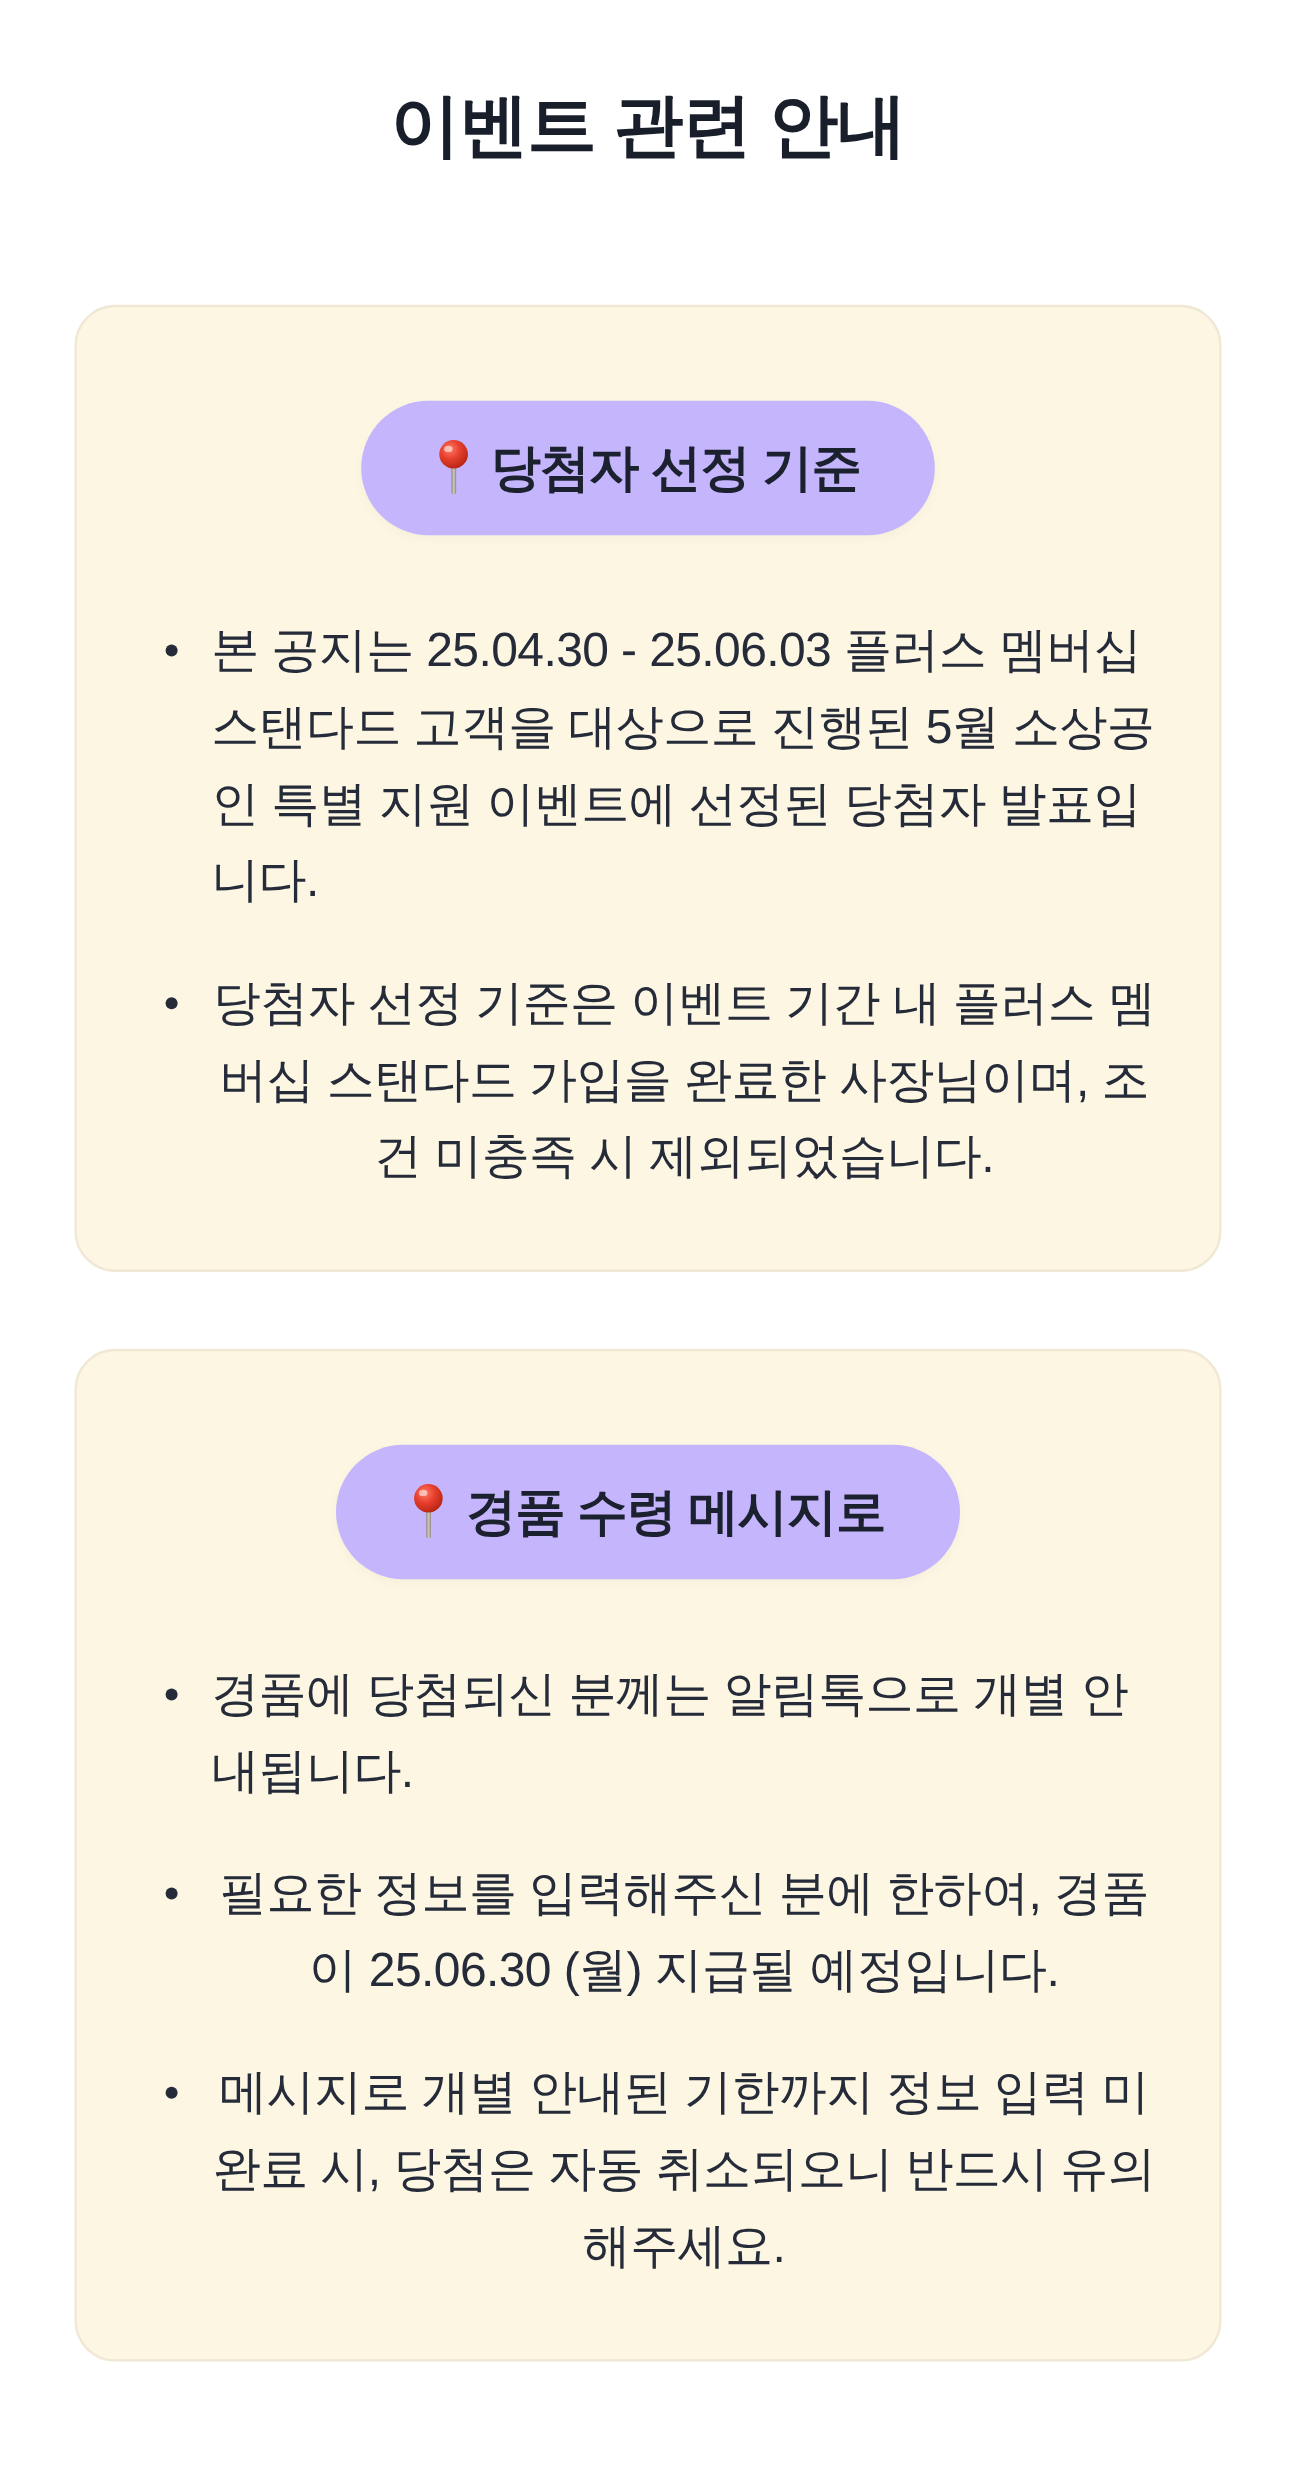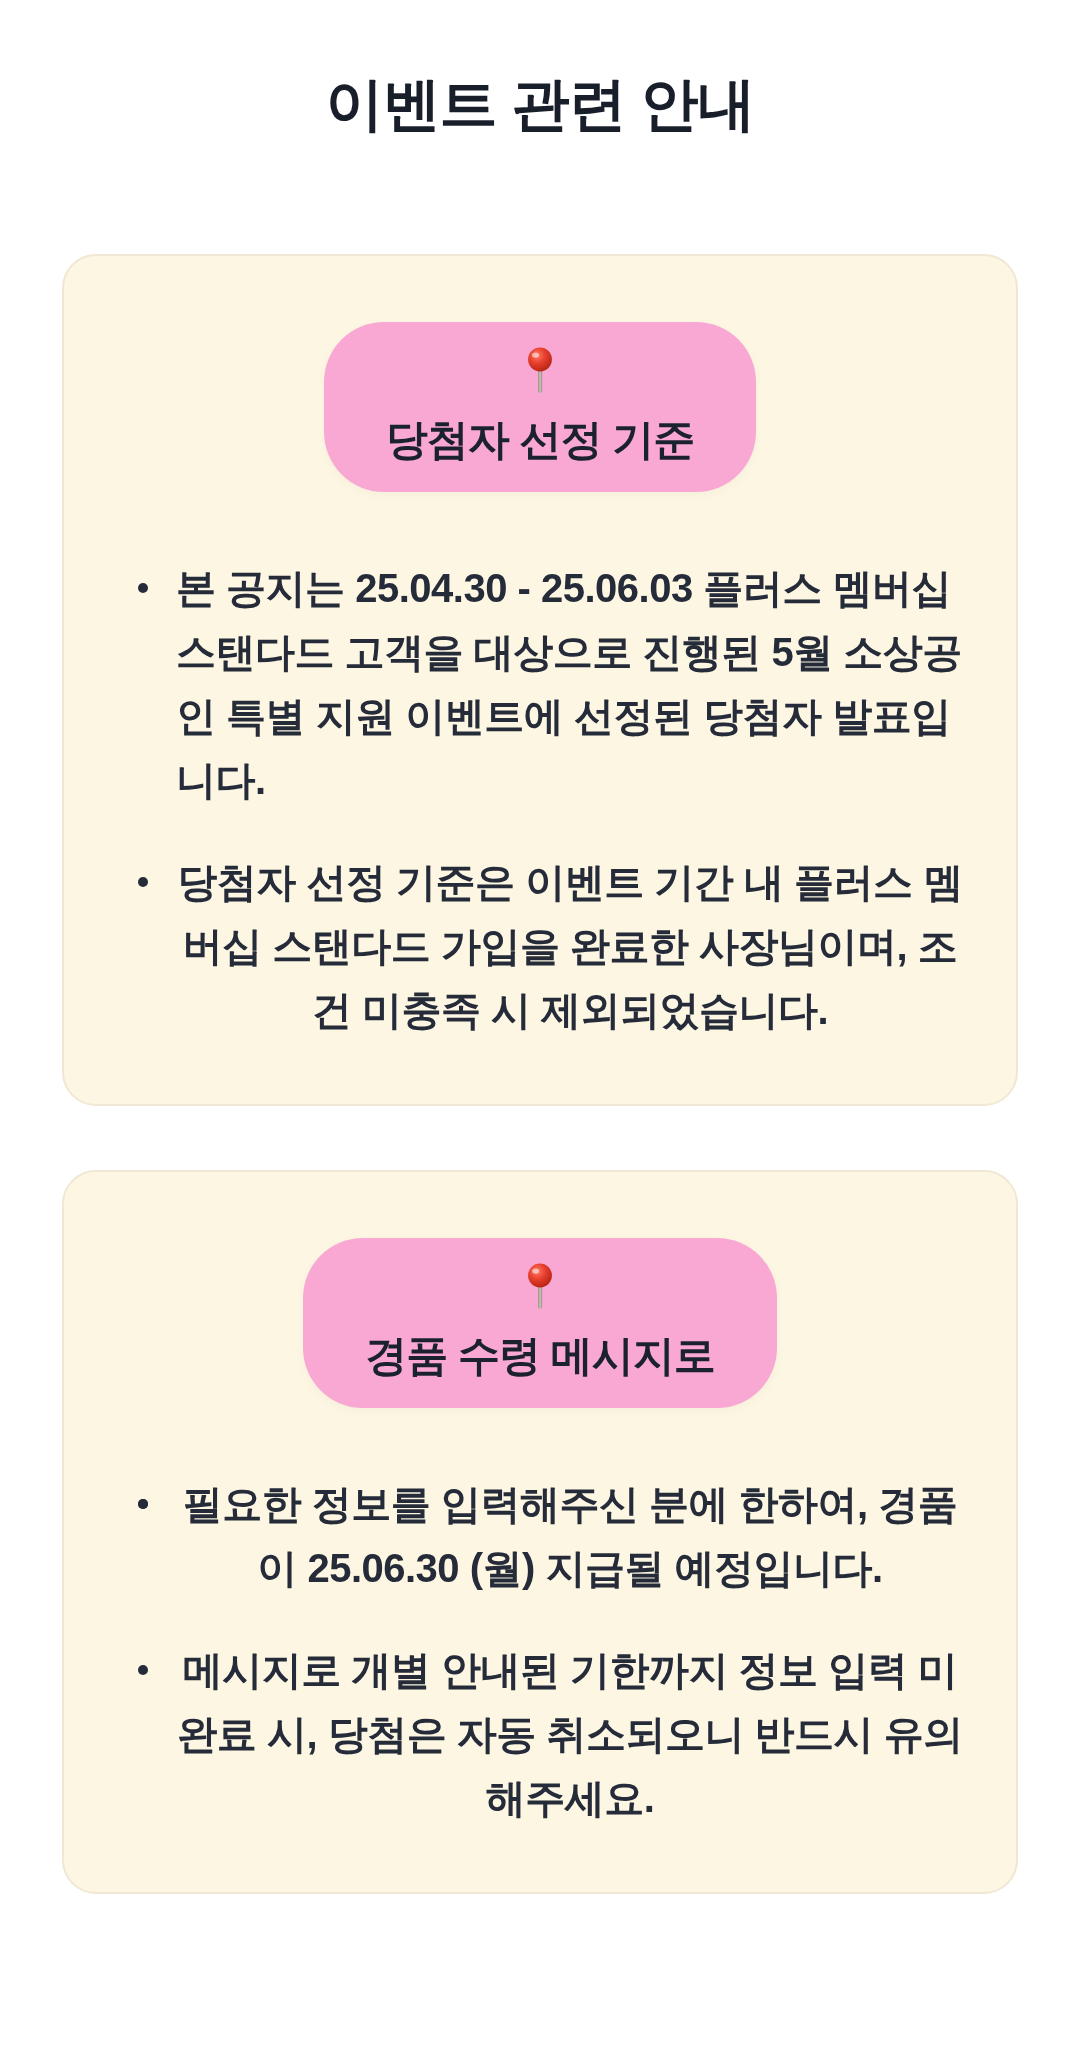--- a/index.html
+++ b/index.html
@@ -27,31 +27,30 @@
     width: 956px;
     margin: 0 auto;
     background: #fcf6e3;
     border: 2px solid #f0e8d4;
     border-radius: 34px;
     padding: 66px 44px 62px 44px;
   }
   .notice-card.first { margin-top: 110px; }
   .notice-card.second { margin-top: 64px; }
   .badge-pill {
-    margin: 0 auto;
+    margin: 12px auto;
     width: max-content;
     min-height: 112px;
-    background: #f9a8d4;
+    background: #c4b5fd;
     border-radius: 60px;
     padding: 24px 62px;
     display: flex;
     align-items: center;
     gap: 16px;
     box-shadow: 0 3px 8px rgba(120, 110, 80, 0.05);
-    flex-direction: column;
   }
   .badge-label {
     font-size: 42px;
     font-weight: 700;
     letter-spacing: -1px;
     color: #1c212f;
     white-space: nowrap;
   }
   .pin-icon { width: 30px; height: 50px; flex: 0 0 auto; }
   .bullet-list {
@@ -60,21 +59,20 @@
     padding: 0 8px 0 26px;
   }
   .bullet-item {
     position: relative;
     padding-left: 42px;
     font-size: 40px;
     line-height: 64px;
     letter-spacing: -0.5px;
     color: #252b39;
     word-break: normal;
-    font-weight: bold;
   }
   .bullet-item + .bullet-item { margin-top: 38px; text-align: center; }
   .bullet-dot {
     position: absolute;
     left: 4px;
     top: 27px;
     width: 10px;
     height: 10px;
     border-radius: 50%;
     background: #252b39;
@@ -139,20 +137,21 @@
         <rect x="15" y="24" width="4.4" height="28" rx="2.2" fill="url(#pinStem2)"></rect>
         <circle cx="17" cy="14" r="13.5" fill="url(#pinBall2)"></circle>
         <ellipse cx="12" cy="9" rx="4" ry="3" fill="#ffffff" opacity="0.55"></ellipse>
       </svg>
       <span class="badge-label">경품 수령 메시지로</span>
     </div>
 
     <ul class="bullet-list">
       <li class="bullet-item">
         <span class="bullet-dot"></span>
+        <span>경품에 당첨되신 분께는 알림톡으로 개별 안내됩니다.</span>
       </li>
       <li class="bullet-item">
         <span class="bullet-dot"></span>
         <span>필요한 정보를 입력해주신 분에 한하여, 경품이 25.06.30 (월) 지급될 예정입니다.</span>
       </li>
       <li class="bullet-item">
         <span class="bullet-dot"></span>
         <span>메시지로 개별 안내된 기한까지 정보 입력 미완료 시, 당첨은 자동 취소되오니 반드시 유의해주세요.</span>
       </li>
     </ul>

